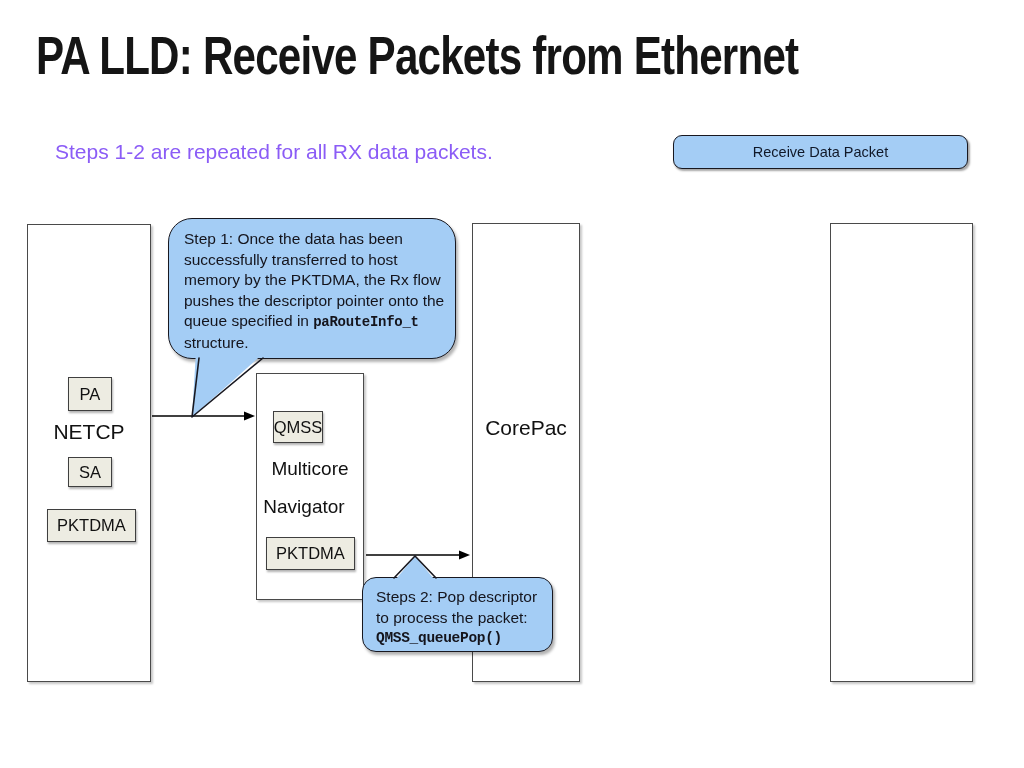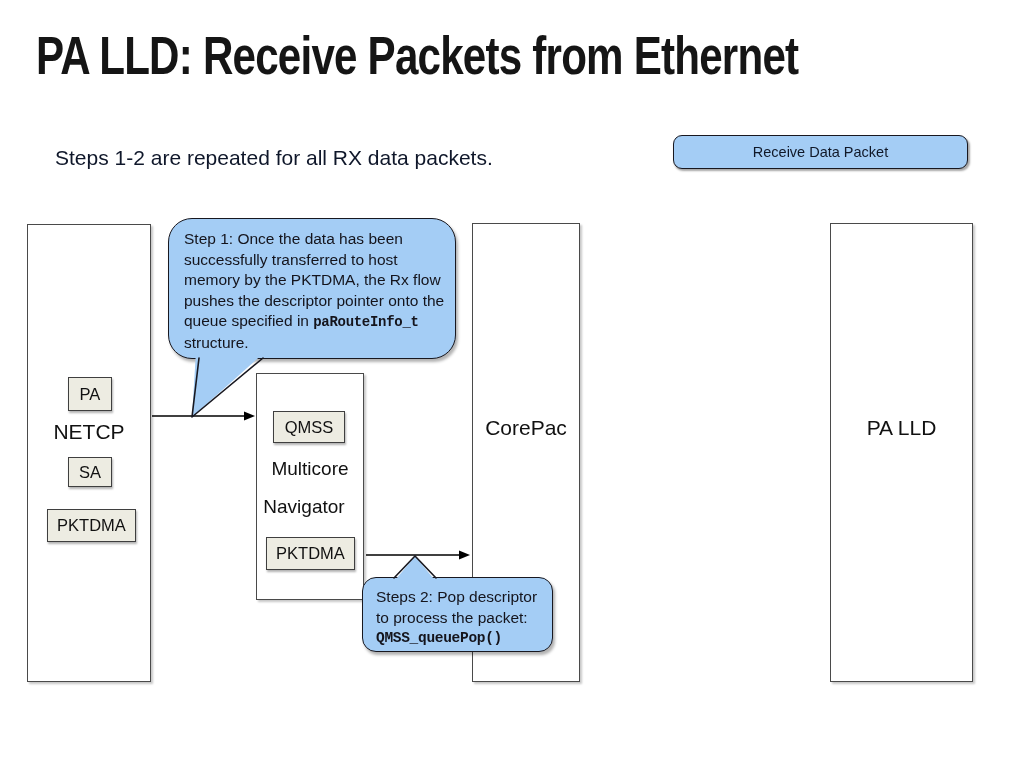--- a/index.html
+++ b/index.html
@@ -16,22 +16,22 @@
     position:relative;width:1024px;height:768px;background:#ffffff;
     overflow:hidden;margin:0 auto;
   }
   .title{
     position:absolute;left:36px;top:24px;
     font-size:54px;font-weight:bold;color:#151515;
     white-space:nowrap;letter-spacing:-1px;
     transform:scaleX(.78);transform-origin:left top;
   }
   .subtitle{
-    position:absolute;left:55px;top:146px;
-    font-size:21px;color:#0f172a;white-space:nowrap;
+    position:absolute;left:55px;top:140px;
+    font-size:21px;color:#8b5cf6;white-space:nowrap;
   }
   .flow-btn{
     position:absolute;left:673px;top:135px;width:295px;height:34px;
     background:var(--callout-fill);
     border:1.6px solid var(--callout-border);
     border-radius:9px;
     display:flex;align-items:center;justify-content:center;
     font-size:14.5px;color:#101828;
     box-shadow:1.5px 2px 2px rgba(0,0,0,.35);
     text-align:right;
@@ -57,21 +57,21 @@
   .chip{
     position:absolute;background:var(--chip-fill);
     border:1.5px solid var(--chip-border);
     display:flex;align-items:center;justify-content:center;
     font-size:16.5px;color:#111;z-index:2;
     box-shadow:1px 1.5px 2px rgba(0,0,0,.3);
   }
   .chip-pa{left:68px;top:377px;width:44px;height:34px;}
   .chip-sa{left:68px;top:457px;width:44px;height:30px;}
   .chip-pktdma1{left:47px;top:509px;width:89px;height:33px;}
-  .chip-qmss{left:273px;top:411px;width:72px;height:32px;}
+  .chip-qmss{left:273px;top:411px;width:50px;height:32px;}
   .chip-pktdma2{left:266px;top:537px;width:89px;height:33px;}
   .overlay{position:absolute;left:0;top:0;width:1024px;height:768px;pointer-events:none;}
   .ov-arrows{z-index:3;}
   .ov-tails{z-index:5;}
   .bubble{
     position:absolute;background:var(--callout-fill);
     border:1.6px solid var(--callout-border);
     color:#14141c;z-index:4;
     box-shadow:2px 3px 3px rgba(0,0,0,.3);
   }
@@ -101,21 +101,20 @@
 
   <div class="box netcp"></div>
   <div class="box nav"></div>
   <div class="box corepac"></div>
   <div class="box palld"></div>
 
   <div class="boxlabel lbl-netcp">NETCP</div>
   <div class="boxlabel lbl-nav1">Multicore</div>
   <div class="boxlabel lbl-nav2">Navigator</div>
   <div class="boxlabel lbl-corepac">CorePac</div>
-  <div class="boxlabel lbl-palld">PA LLD</div>
 
   <div class="chip chip-pa">PA</div>
   <div class="chip chip-sa">SA</div>
   <div class="chip chip-pktdma1">PKTDMA</div>
   <div class="chip chip-qmss">QMSS</div>
   <div class="chip chip-pktdma2">PKTDMA</div>
 
   <svg class="overlay ov-arrows" viewBox="0 0 1024 768">
     <g>
       <line x1="152" y1="416" x2="245" y2="416" stroke="#000" stroke-width="1.7"></line>

